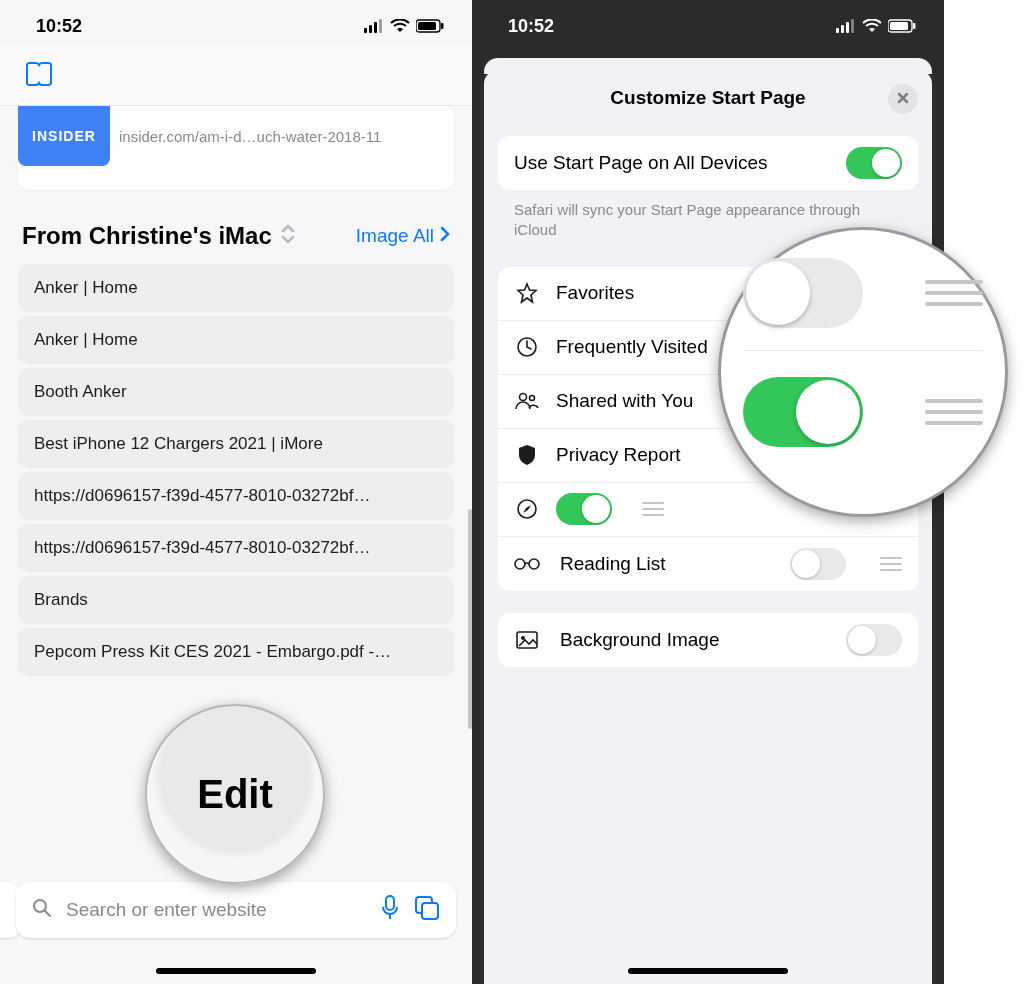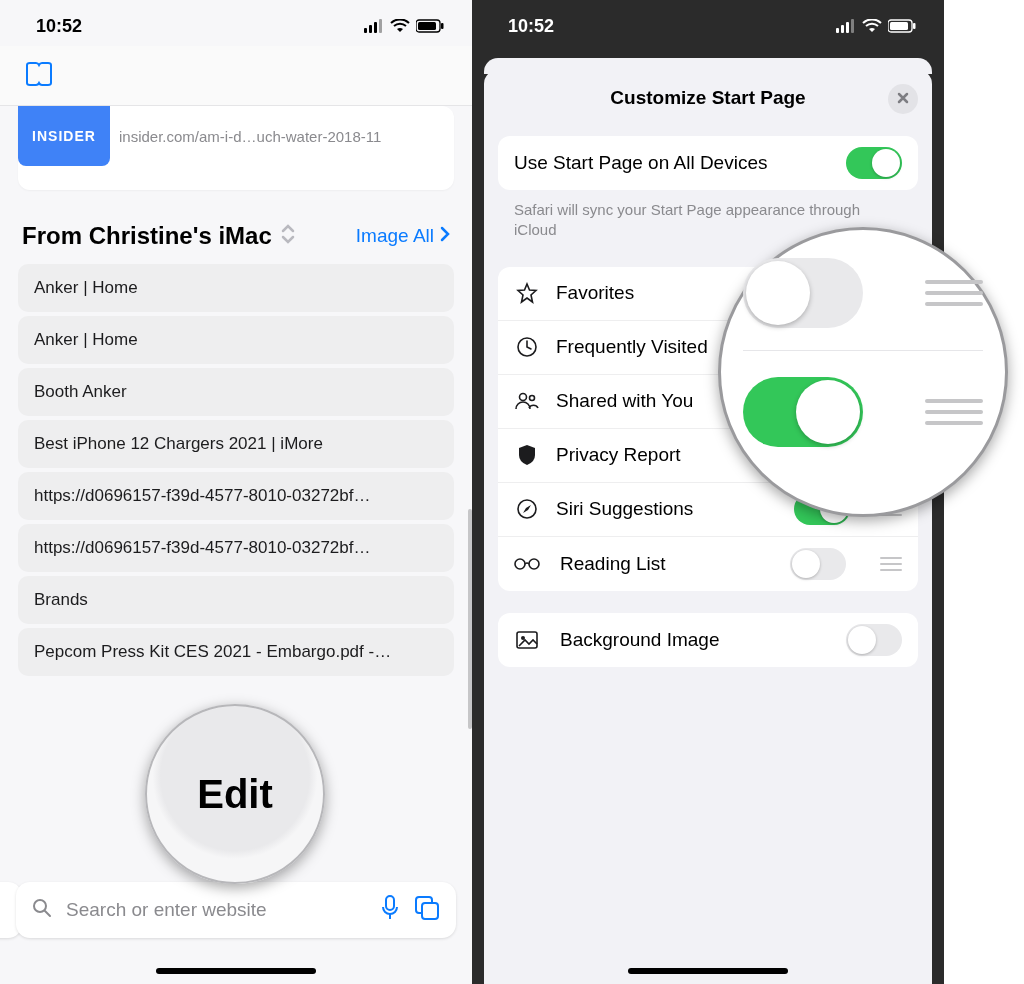--- a/index.html
+++ b/index.html
@@ -583,21 +583,20 @@
               <span></span>
             </span>
         </div>
         <div class="row">
           <span class="row-icon">
               <svg width="22" height="22" viewBox="0 0 22 22">
                 <circle cx="11" cy="11" r="9" stroke="currentColor" stroke-width="1.6" fill="none"></circle>
                 <path d="M7 15 L10 10 L15 7 L12 12 Z" fill="currentColor"></path>
               </svg>
             </span>
-          <span class="row-label">Siri Suggestions</span>
           <span class="switch on">
               <span class="knob"></span>
             </span>
           <span class="grab">
               <span></span>
               <span></span>
               <span></span>
             </span>
         </div>
         <div class="row">

